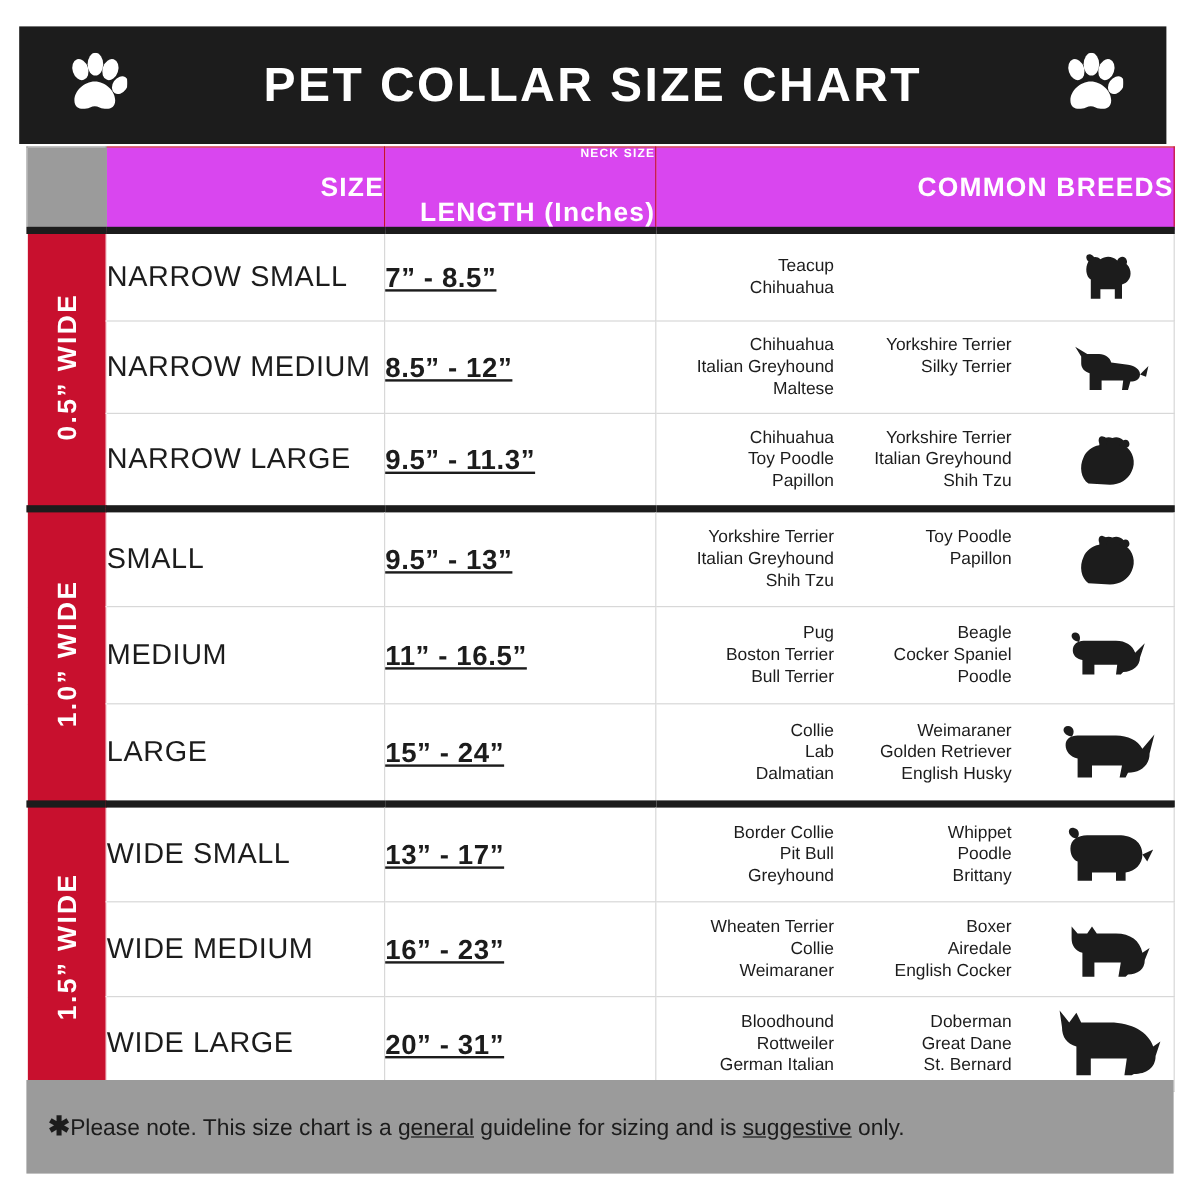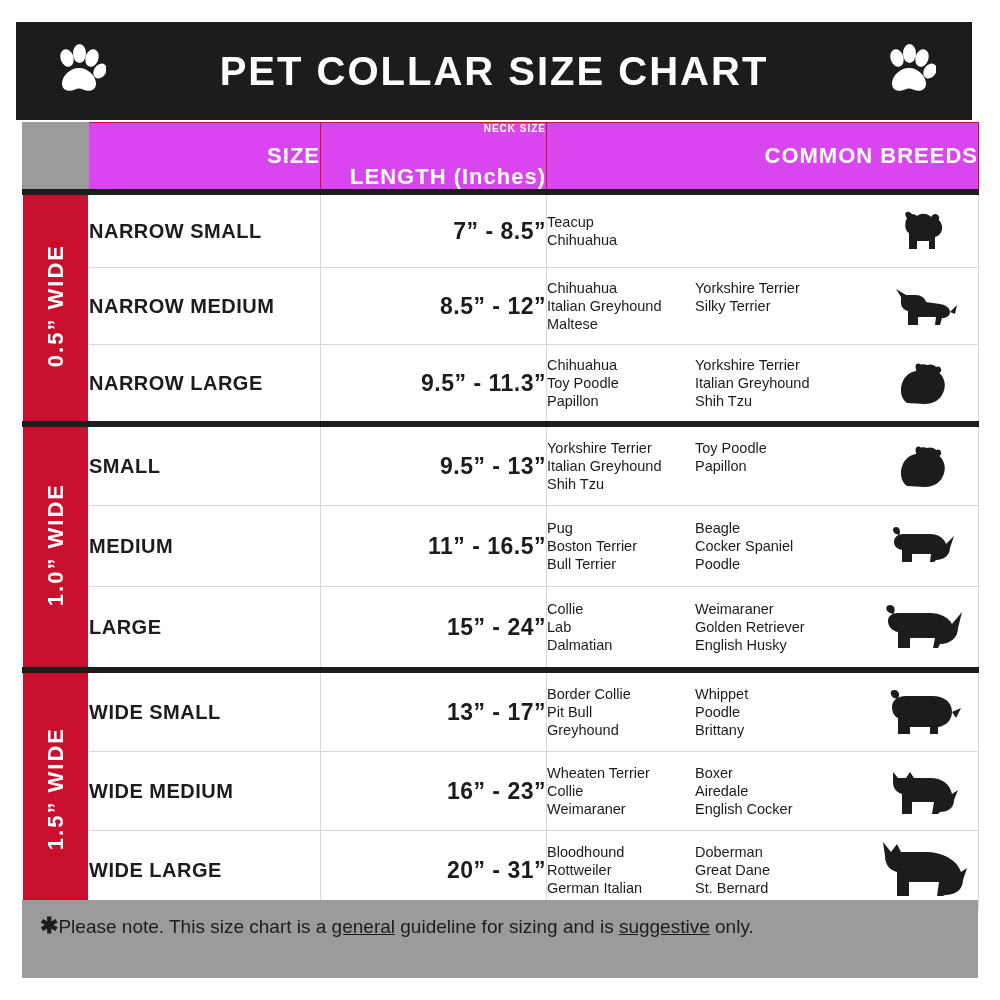--- a/index.html
+++ b/index.html
@@ -114,44 +114,46 @@
     transform: rotate(180deg);
     color: #ffffff;
     font-size: 22px;
     font-weight: bold;
     letter-spacing: 2px;
     display: inline-block;
     white-space: nowrap;
   }
 
   .size-cell {
-    font-size: 20px;
-    font-weight: bold;
+    font-size: 24px;
+    font-weight: normal;
     color: #1c1c1c;
     padding-left: 16px;
     letter-spacing: 0.5px;
   }
   .len-cell {
     font-size: 23px;
     font-weight: bold;
     color: #1c1c1c;
-    text-align: right;
+    text-align: left;
     letter-spacing: 0.5px;
+    text-decoration: underline;
   }
   .breed-cell {
     padding: 6px 0 6px 14px;
   }
   .breed-flex {
     display: flex;
     align-items: center;
   }
   .breed-cols {
     display: flex;
     flex: 1 1 auto;
     min-width: 0;
+    text-align: right;
   }
   .breed-col {
     width: 148px;
     font-size: 14.5px;
     line-height: 18px;
     color: #1c1c1c;
   }
   .dog-silhouette {
     width: 110px;
     flex: 0 0 110px;
@@ -171,21 +173,21 @@
 
   
   .footer {
     position: absolute;
     left: 22px;
     bottom: 22px;
     width: 956px;
     height: 78px;
     background: #9b9b9b;
     box-sizing: border-box;
-    padding: 12px 18px;
+    padding: 25px 18px;
   }
   .footer-line {
     color: #1c1c1c;
     font-size: 19px;
     line-height: 28px;
   }
   .footer .ul { text-decoration: underline; }
   .star { font-size: 22px; font-weight: bold; }
 </style>
 </head>

